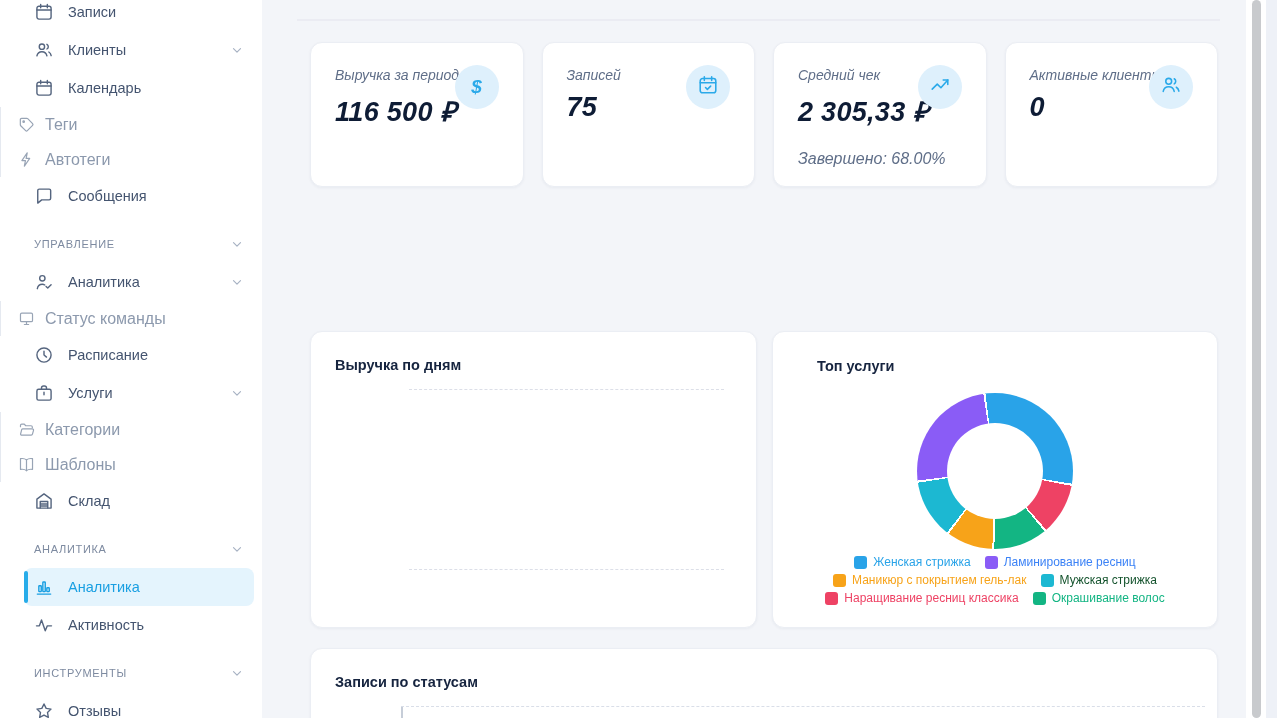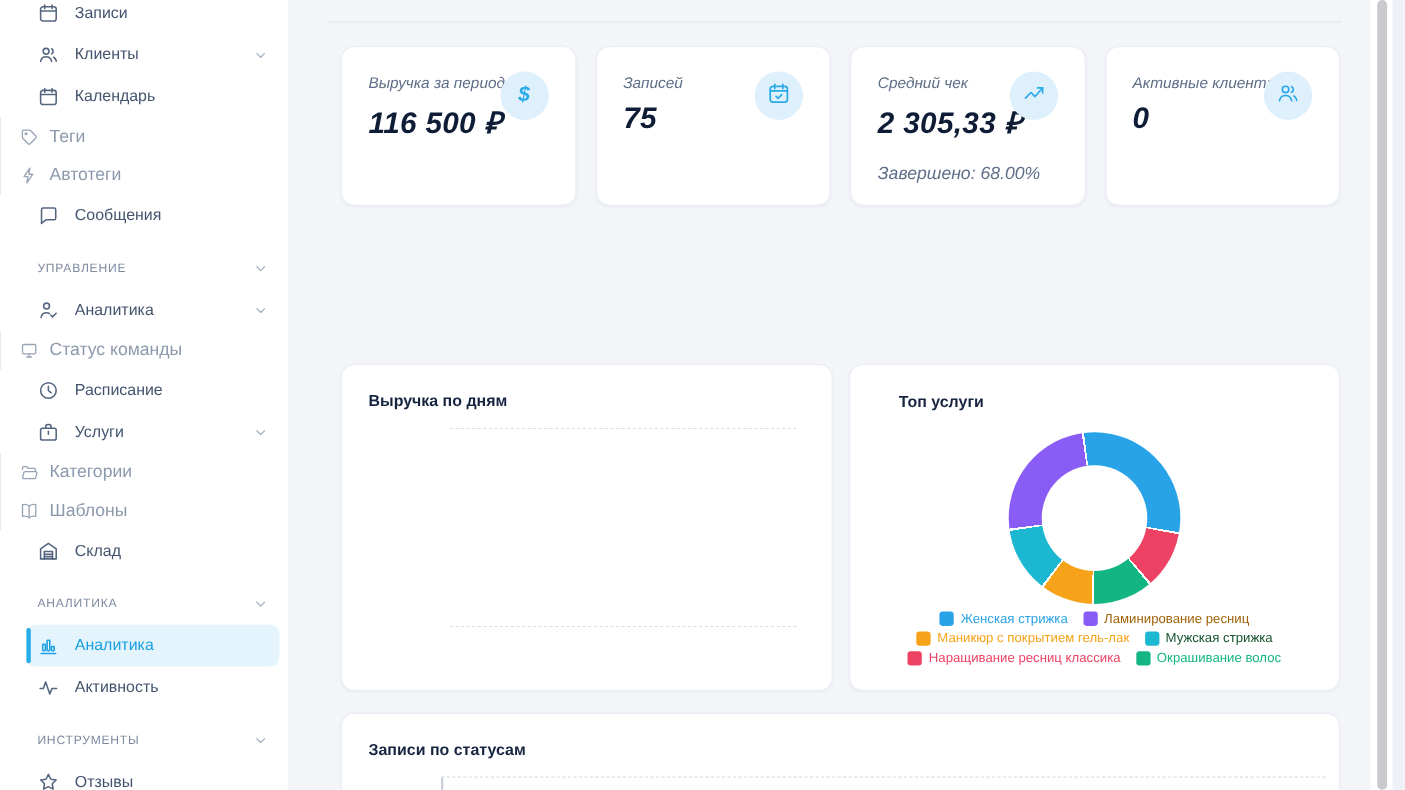--- a/index.html
+++ b/index.html
@@ -303,21 +303,21 @@
       <div class="chart-card">
         <div class="chart-title" style="left:4px; top:26px;margin-left:40px;">Топ услуги</div>
         <div class="donut" id="donut" style="background: conic-gradient(from -7deg, rgb(41, 163, 232) 0deg, rgb(41, 163, 232) 106.4deg, rgb(255, 255, 255) 106.4deg, rgb(255, 255, 255) 108deg, rgb(238, 66, 100) 108deg, rgb(238, 66, 100) 146deg, rgb(255, 255, 255) 146deg, rgb(255, 255, 255) 147.6deg, rgb(19, 181, 131) 147.6deg, rgb(19, 181, 131) 187.4deg, rgb(255, 255, 255) 187.4deg, rgb(255, 255, 255) 189deg, rgb(247, 163, 25) 189deg, rgb(247, 163, 25) 223.4deg, rgb(255, 255, 255) 223.4deg, rgb(255, 255, 255) 225deg, rgb(28, 184, 210) 225deg, rgb(28, 184, 210) 268.4deg, rgb(255, 255, 255) 268.4deg, rgb(255, 255, 255) 270deg, rgb(138, 92, 246) 270deg, rgb(138, 92, 246) 358.4deg, rgb(255, 255, 255) 358.4deg, rgb(255, 255, 255) 360deg);"></div>
         <div class="legend" id="legend">
             <div class="legend-item">
               <span class="legend-swatch" style="background:#29a3e8"></span>
               <span style="color:#29a3e8">Женская стрижка</span>
             </div>
             <div class="legend-item">
               <span class="legend-swatch" style="background:#8a5cf6"></span>
-              <span style="color:#a16207">Ламинирование ресниц</span>
+              <span style="color:#3b82f6">Ламинирование ресниц</span>
             </div>
             <div class="legend-item">
               <span class="legend-swatch" style="background:#f7a319"></span>
               <span style="color:#f7a319">Маникюр с покрытием гель-лак</span>
             </div>
             <div class="legend-item">
               <span class="legend-swatch" style="background:#1cb8d2"></span>
               <span style="color:#14532d">Мужская стрижка</span>
             </div>
             <div class="legend-item">

